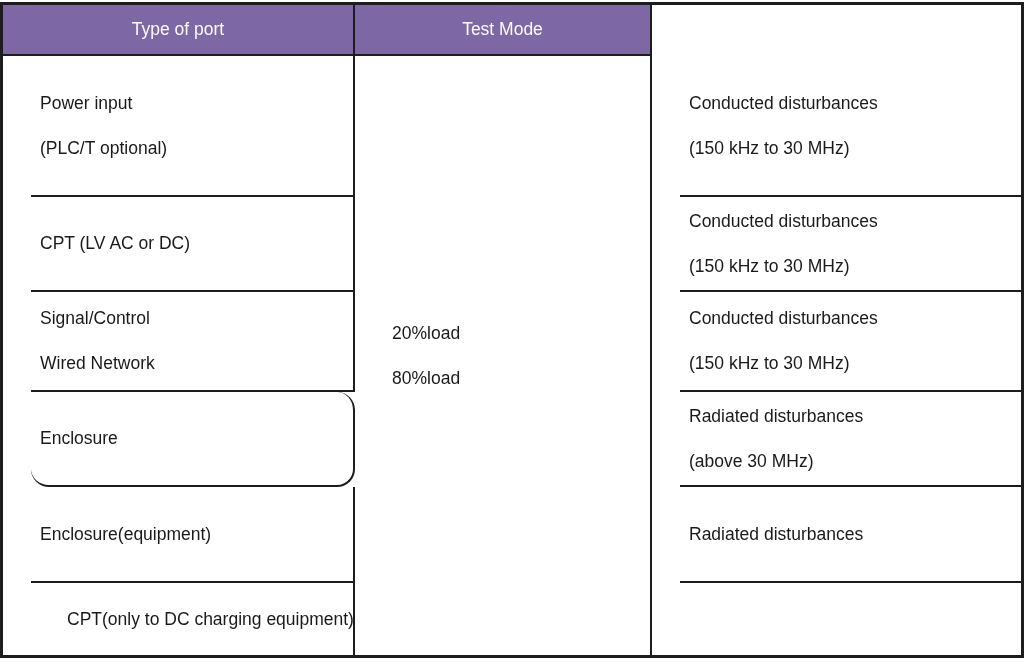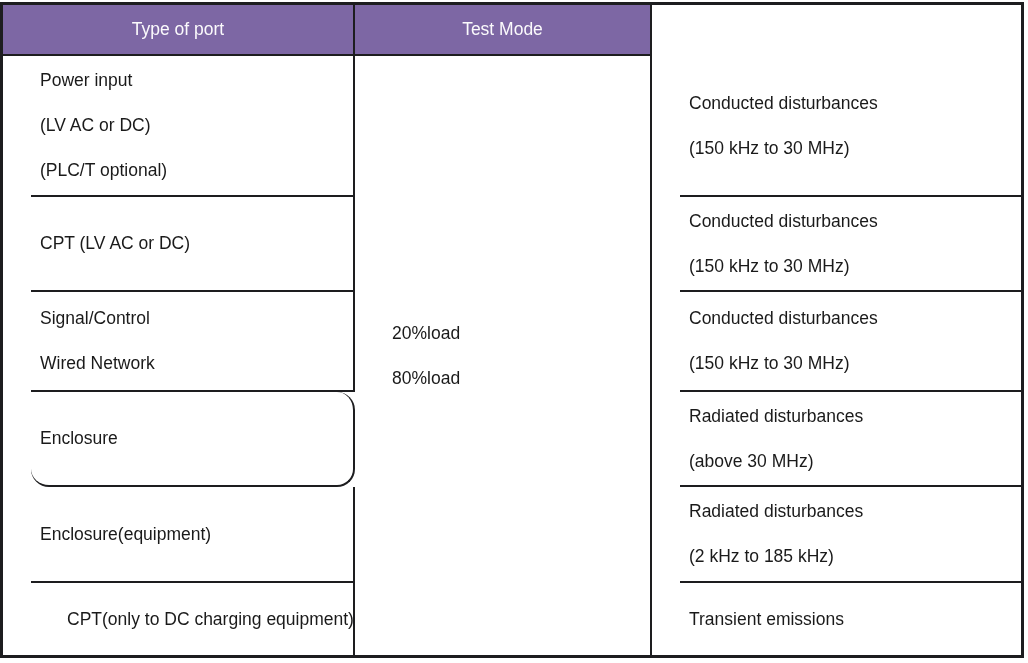--- a/index.html
+++ b/index.html
@@ -71,21 +71,20 @@
       <div class="line">Test Mode</div>
     </div>
 
     <div class="cell multiline pad-left b-right testmode-cell">
       <div class="line">20%load</div>
       <div class="line">80%load</div>
     </div>
 
     <div class="cell multiline pad-left b-right b-bottom" style="grid-column:1;grid-row:2;">
       <div class="line">Power input</div>
-      <div class="line">(LV AC or DC)</div>
       <div class="line">(PLC/T optional)</div>
     </div>
     <div class="cell multiline pad-left b-bottom" style="grid-column:3;grid-row:2;">
       <div class="line">Conducted disturbances</div>
       <div class="line">(150 kHz to 30 MHz)</div>
     </div>
 
     <div class="cell pad-left b-right b-bottom" style="grid-column:1;grid-row:3;">
       <div class="line">CPT (LV AC or DC)</div>
     </div>
@@ -109,24 +108,20 @@
     <div class="cell multiline pad-left b-bottom" style="grid-column:3;grid-row:5;">
       <div class="line">Radiated disturbances</div>
       <div class="line">(above 30 MHz)</div>
     </div>
 
     <div class="cell pad-left b-right b-bottom" style="grid-column:1;grid-row:6;">
       <div class="line">Enclosure(equipment)</div>
     </div>
     <div class="cell multiline pad-left b-bottom" style="grid-column:3;grid-row:6;">
       <div class="line">Radiated disturbances</div>
-      <div class="line">(2 kHz to 185 kHz)</div>
     </div>
 
     <div class="cell pad-left b-right" style="grid-column:1;grid-row:7;padding-left:36px;">
       <div class="line">CPT(only to DC charging equipment)</div>
-    </div>
-    <div class="cell pad-left" style="grid-column:3;grid-row:7;">
-      <div class="line">Transient emissions</div>
     </div>
 
   </div>
 </div>
 
 </body></html>

